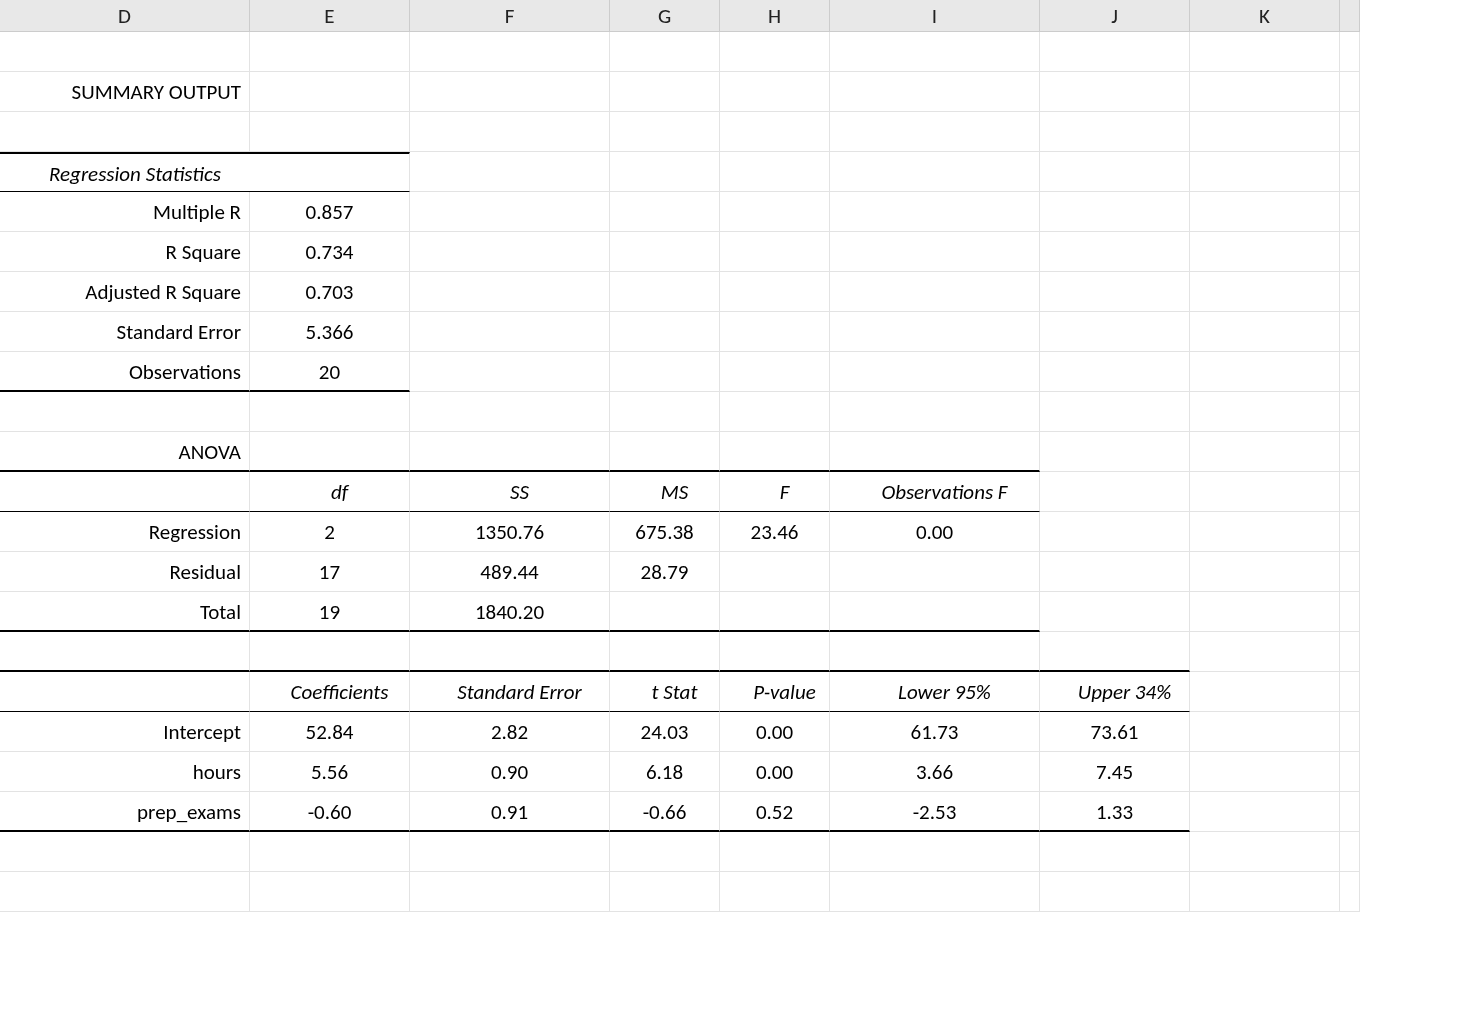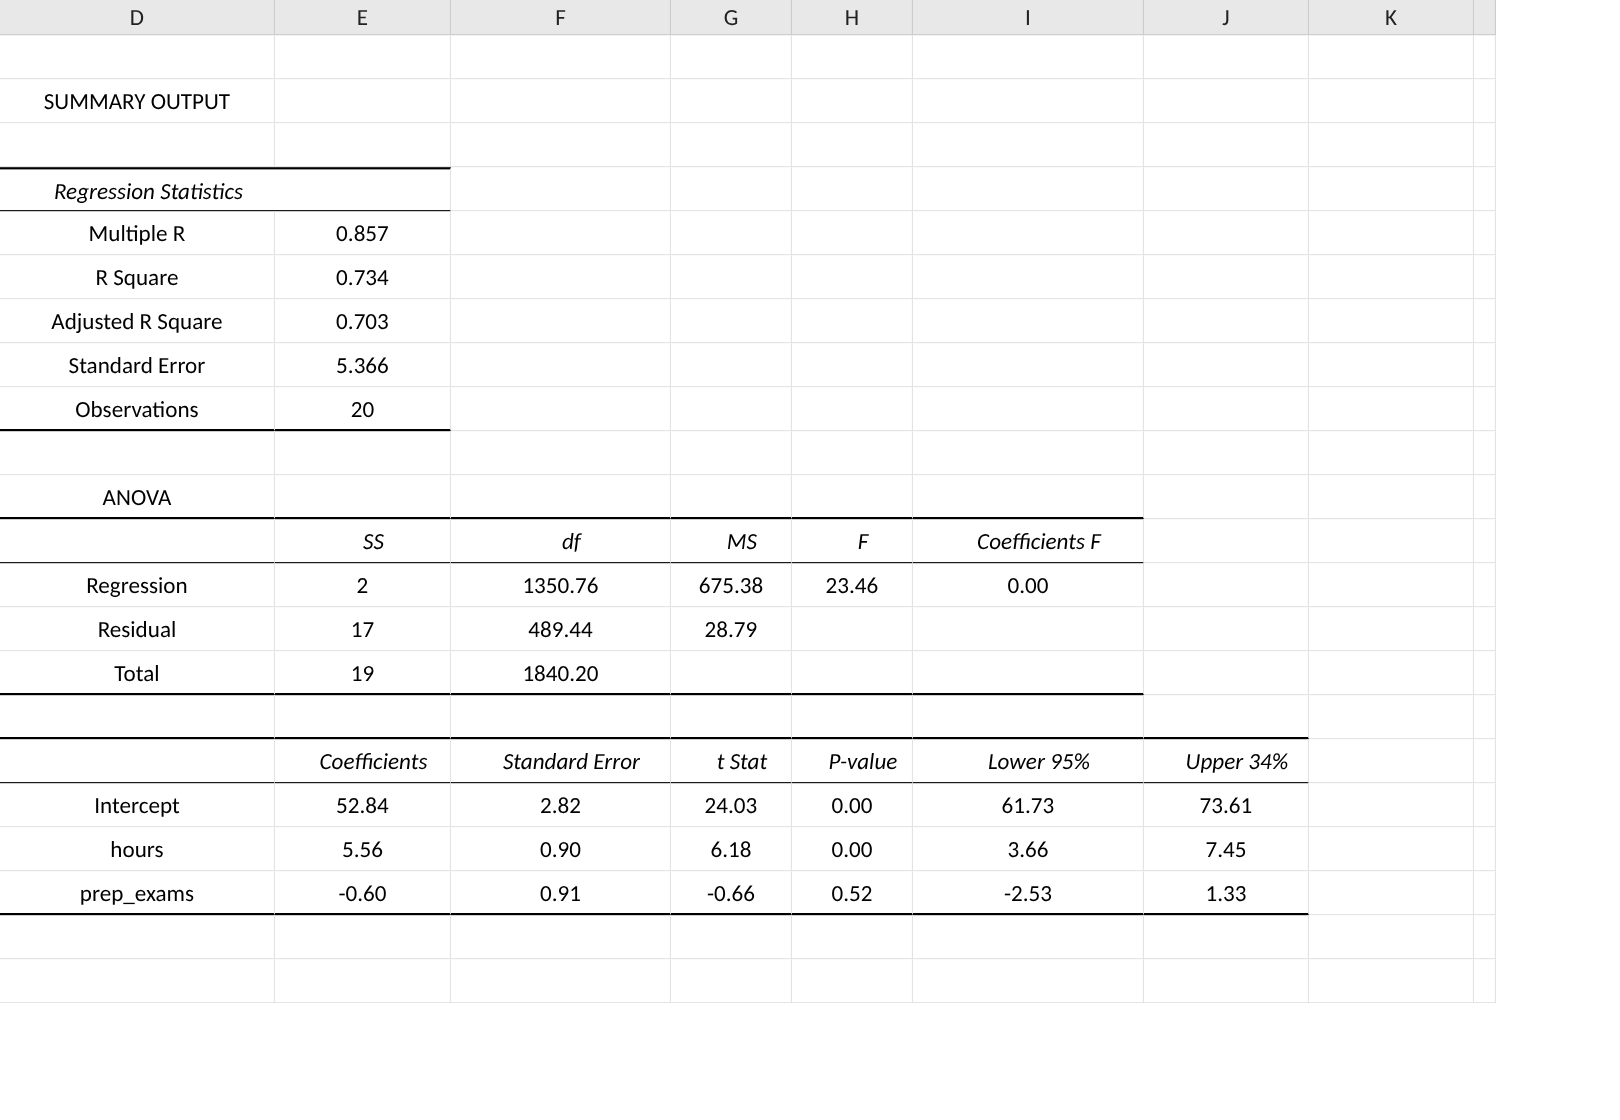--- a/index.html
+++ b/index.html
@@ -28,21 +28,21 @@
   }
   .cell {
     border-right: 1px solid #e3e3e3;
     border-bottom: 1px solid #e3e3e3;
     padding: 4px 8px 4px 8px;
     height: 40px;
     line-height: 32px;
     white-space: nowrap;
     overflow: visible;
   }
-  .left   { text-align: center; }
+  .left   { text-align: right; }
   .right  { text-align: center; }
   .center { text-align: center; padding-left: 28px; }
   .italic { font-style: italic; }
 
   .bt { border-top: 2px solid #000; }
   .bb { border-bottom: 2px solid #000; }
   .bb-thin { border-bottom: 1px solid #000; }
 </style>
 </head>
 <body>
@@ -163,25 +163,25 @@
   <div class="cell bb"></div>
   <div class="cell bb"></div>
   <div class="cell bb"></div>
   <div class="cell bb"></div>
   <div class="cell bb"></div>
   <div class="cell"></div>
   <div class="cell"></div>
   <div class="cell"></div>
 
   <div class="cell bb-thin"></div>
+  <div class="cell center italic bb-thin">df</div>
   <div class="cell center italic bb-thin">SS</div>
-  <div class="cell center italic bb-thin">df</div>
   <div class="cell center italic bb-thin">MS</div>
   <div class="cell center italic bb-thin">F</div>
-  <div class="cell center italic bb-thin">Coefficients F</div>
+  <div class="cell center italic bb-thin">Observations F</div>
   <div class="cell"></div>
   <div class="cell"></div>
   <div class="cell"></div>
 
   <div class="cell left">Regression</div>
   <div class="cell right">2</div>
   <div class="cell right">1350.76</div>
   <div class="cell right">675.38</div>
   <div class="cell right">23.46</div>
   <div class="cell right">0.00</div>

